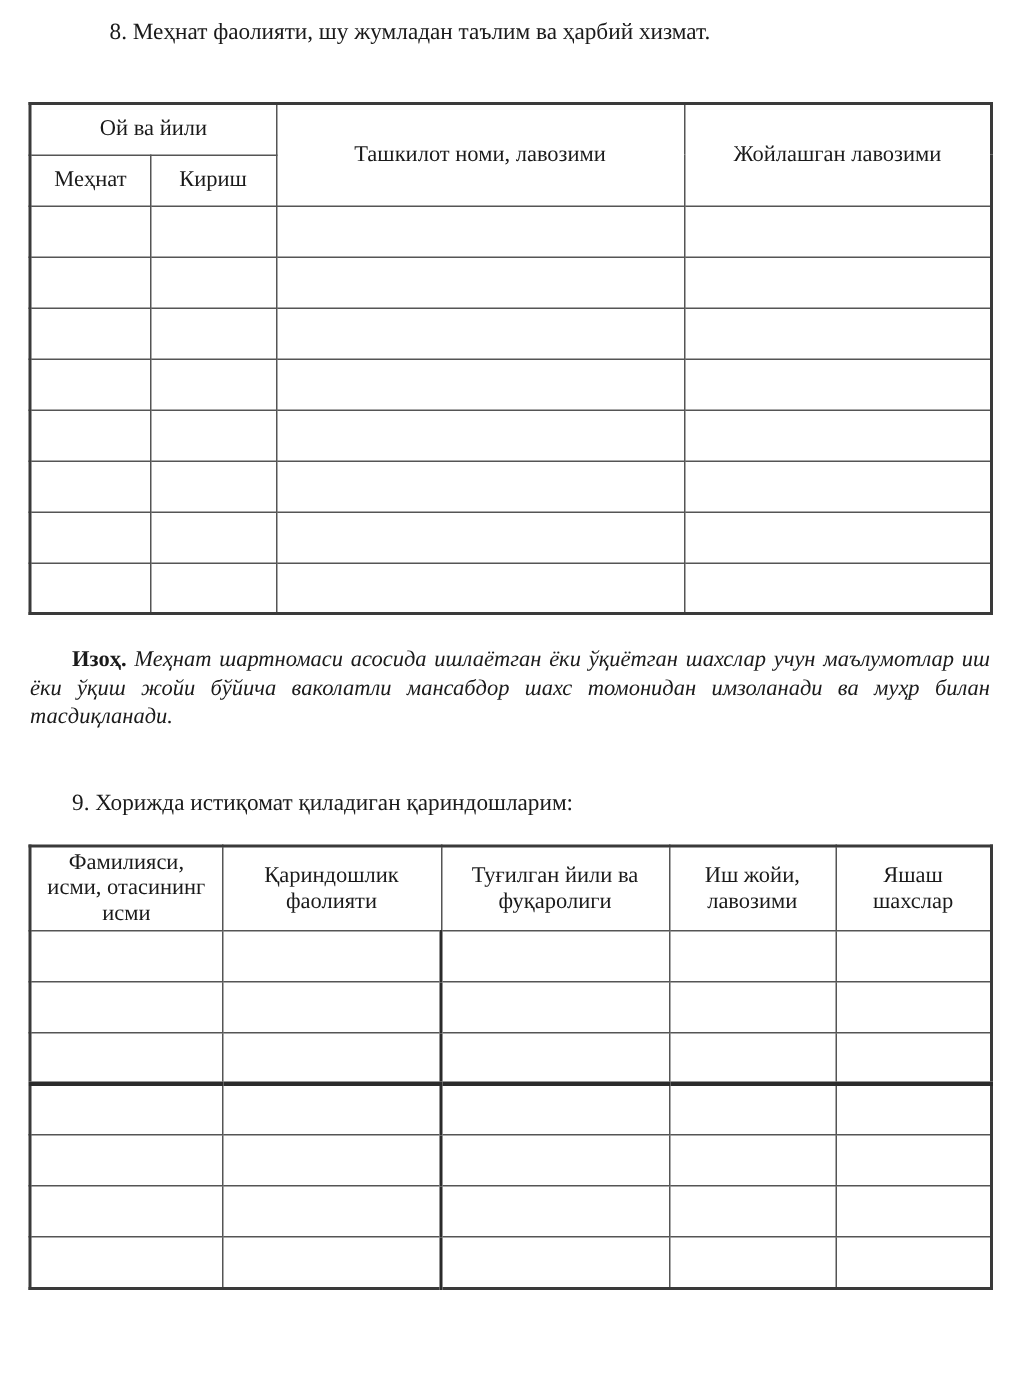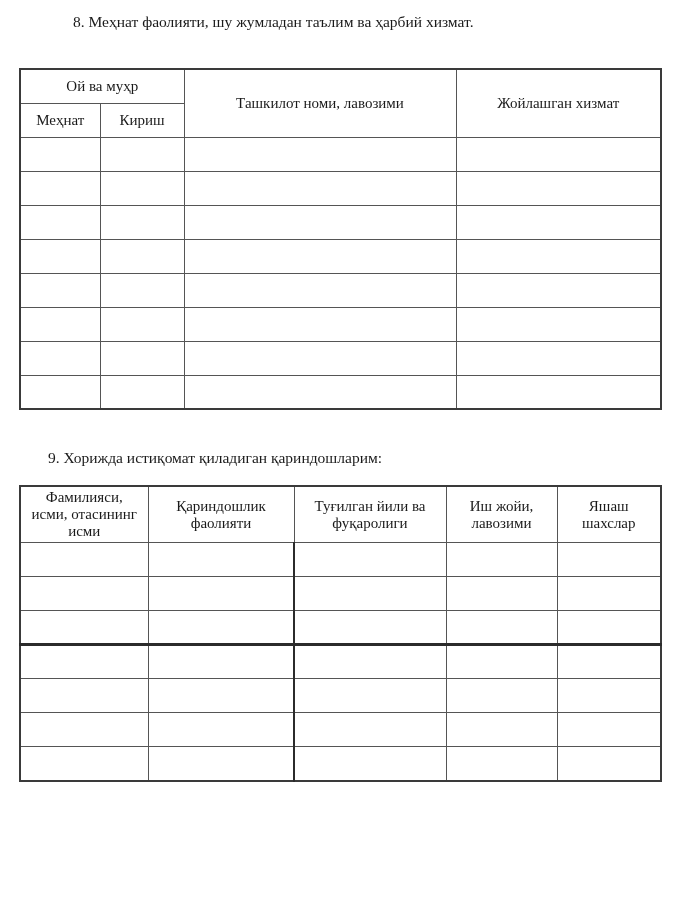--- a/index.html
+++ b/index.html
@@ -72,23 +72,23 @@
 
   <table class="tbl employment-table">
     <colgroup>
       <col style="width:80px">
         <col style="width:84px">
         <col style="width:272px">
         <col style="width:205px">
     </colgroup>
     <thead>
       <tr>
-        <th colspan="2">Ой ва муҳр</th>
+        <th colspan="2">Ой ва йили</th>
         <th rowspan="2">Ташкилот номи, лавозими</th>
-        <th rowspan="2">Жойлашган хизмат</th>
+        <th rowspan="2">Жойлашган лавозими</th>
       </tr>
       <tr>
         <th>Меҳнат</th>
         <th>Кириш</th>
       </tr>
     </thead>
     <tbody>
         <tr>
           <td></td>
           <td></td>
@@ -133,20 +133,24 @@
         </tr>
         <tr>
           <td></td>
           <td></td>
           <td></td>
           <td></td>
         </tr>
       </tbody>
   </table>
 
+  <div class="note">
+    <span class="note-label">Изоҳ.</span>
+    <span class="note-body">Меҳнат шартномаси асосида ишлаётган ёки ўқиётган шахслар учун маълумотлар иш ёки ўқиш жойи бўйича ваколатли мансабдор шахс томонидан имзоланади ва муҳр билан тасдиқланади.</span>
+  </div>
 
   <div class="heading-9">9. Хорижда истиқомат қиладиган қариндошларим:</div>
 
   <table class="tbl relatives-table">
     <colgroup>
       <col style="width:128px">
         <col style="width:146px">
         <col style="width:152px">
         <col style="width:111px">
         <col style="width:104px">

